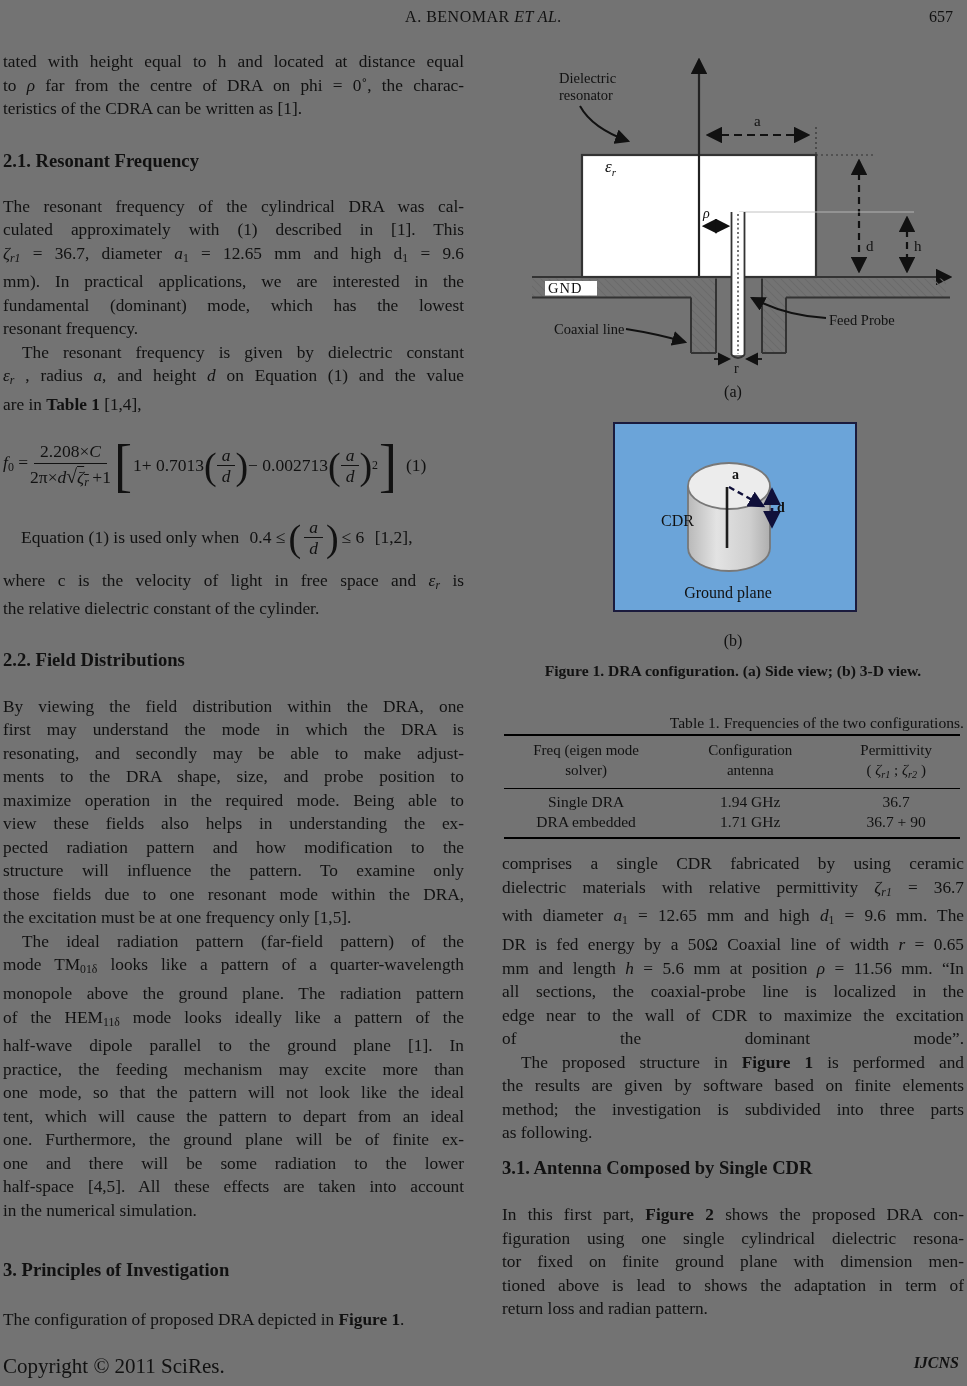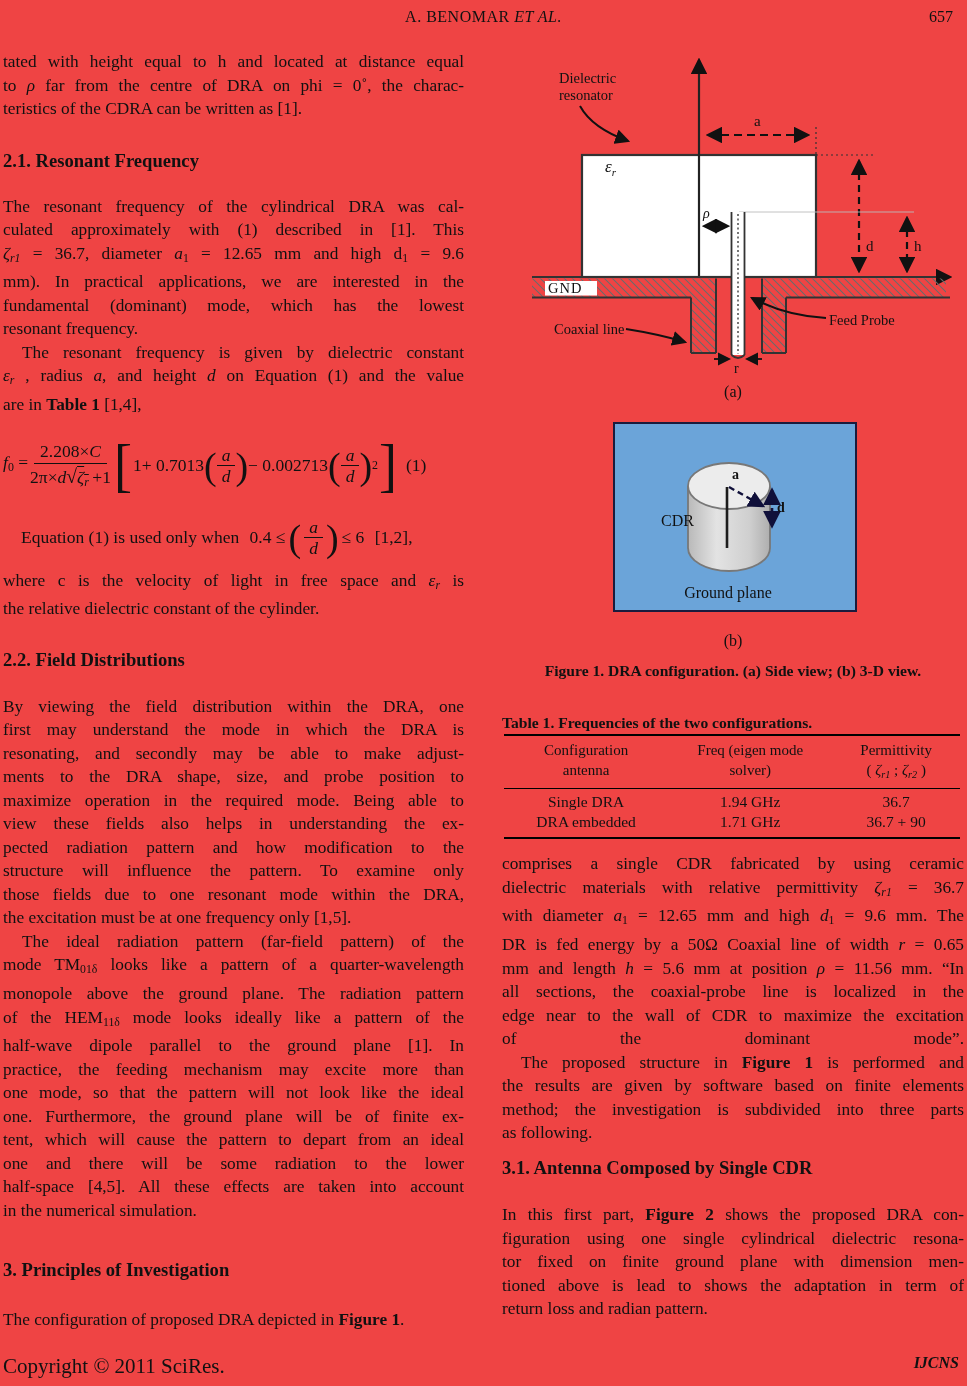--- a/index.html
+++ b/index.html
@@ -1,16 +1,16 @@
 <!DOCTYPE html>
 <html><head>
 <meta charset="utf-8">
 <style>
   html,body{margin:0;padding:0;background:#e8e8e8;}
-  .page{position:relative;width:967px;height:1386px;background:#ef4444;margin:0 auto;
+  .page{position:relative;width:967px;height:1386px;background:#737373;margin:0 auto;
         font-family:"Liberation Serif",serif;color:#111;overflow:hidden;}
   
   .hdr{position:absolute;top:8px;left:0;width:100%;font-size:16px;}
   .hdr .run{text-align:center;letter-spacing:.5px;}
   .hdr .pnum{position:absolute;right:14px;top:0;}
   
   .colL{position:absolute;left:3px;top:50px;width:461px;font-size:17.3px;line-height:23.5px;}
   .colR{position:absolute;left:502px;top:0;width:462px;font-size:17.3px;line-height:23.5px;}
   .ln{text-align:justify;text-align-last:justify;white-space:normal;}
   .ln.last{text-align-last:left;}
@@ -39,21 +39,21 @@
   .sfrac .sn{border-bottom:1.3px solid #111;padding:0 5px 0;}
   .eqno{margin-left:8px;}
   .constraint{display:flex;align-items:center;margin-top:6px;height:54px;padding-left:18px;font-size:17.5px;gap:3px;}
   
   .capline{position:absolute;width:100%;text-align:center;font-size:16px;}
   .figcap{position:absolute;width:100%;text-align:center;font-size:15.6px;font-weight:700;}
   .bluebox{position:absolute;left:111px;top:422px;width:244px;height:190px;background:#6ba4d9;
            border:2px solid #1b1b3d;box-sizing:border-box;}
   .bluebox svg{position:absolute;left:0;top:0;}
   
-  .tblTitle{position:absolute;top:711px;width:100%;text-align:left;font-size:15.6px;font-weight:700;}
+  .tblTitle{position:absolute;top:711px;width:100%;text-align:right;font-size:15.6px;font-weight:400;}
   .tbl{position:absolute;top:734px;left:2px;width:456px;border-top:2px solid #000;border-bottom:2px solid #000;font-size:15px;}
   .tblHead{display:flex;border-bottom:1.5px solid #000;padding:4px 0 3px;line-height:20px;}
   .tblBody{padding:3px 0 4px;line-height:20.5px;font-size:15.5px;}
   .trow{display:flex;}
   .tc{text-align:center;}
   .c1{width:36%;}.c2{width:36%;}.c3{width:28%;}
   .rtext{position:absolute;left:0;top:852px;width:462px;}
   .h31{position:absolute;left:0;top:1156px;}
   .p31{position:absolute;left:0;top:1203px;width:462px;}
   
@@ -149,22 +149,22 @@
         <div class="ln last"><span>the excitation must be at one frequency only [1,5].</span></div>
       </div>
     <div class="para">
         <div class="ln ind"><span>The ideal radiation pattern (far-field pattern) of the</span></div>
         <div class="ln"><span>mode TM</span><span class="seg-sub">01δ</span><span> looks like a pattern of a quarter-wavelength</span></div>
         <div class="ln"><span>monopole above the ground plane. The radiation pattern</span></div>
         <div class="ln"><span>of the HEM</span><span class="seg-sub">11δ</span><span> mode looks ideally like a pattern of the</span></div>
         <div class="ln"><span>half-wave dipole parallel to the ground plane [1]. In</span></div>
         <div class="ln"><span>practice, the feeding mechanism may excite more than</span></div>
         <div class="ln"><span>one mode, so that the pattern will not look like the ideal</span></div>
+        <div class="ln"><span>tent, which will cause the pattern to depart from an ideal</span></div>
         <div class="ln"><span>one. Furthermore, the ground plane will be of finite ex-</span></div>
-        <div class="ln"><span>tent, which will cause the pattern to depart from an ideal</span></div>
         <div class="ln"><span>one and there will be some radiation to the lower</span></div>
         <div class="ln"><span>half-space [4,5]. All these effects are taken into account</span></div>
         <div class="ln last"><span>in the numerical simulation.</span></div>
       </div>
     <h2 class="h3">3. Principles of Investigation</h2>
     <div class="para p3">
         <div class="ln last"><span>The configuration of proposed DRA depicted in </span><span class="seg-b">Figure 1</span><span>.</span></div>
       </div>
   </div>
 
@@ -258,27 +258,27 @@
         <text x="46" y="102" font-size="16" fill="#26262a">CDR</text>
         <text x="113" y="174" font-size="16" fill="#1d1d42" text-anchor="middle">Ground plane</text>
       </svg>
     </div>
     <div class="capline" style="top:629px;">(b)</div>
     <div class="figcap" style="top:659px;">Figure 1. DRA configuration. (a) Side view; (b) 3-D view.</div>
 
     <div class="tblTitle">Table 1. Frequencies of the two configurations.</div>
     <div class="tbl">
       <div class="tblHead">
+        <div class="tc c2">
+            <div>Freq (eigen mode</div>
+            <div>solver)</div>
+          </div>
         <div class="tc c1">
             <div>Configuration</div>
             <div>antenna</div>
-          </div>
-        <div class="tc c2">
-            <div>Freq (eigen mode</div>
-            <div>solver)</div>
           </div>
         <div class="tc c3">
             <div>Permittivity</div>
             <div><span>( </span><span class="seg-i">ζ</span><span class="seg-i seg-sub">r1</span><span> ; </span><span class="seg-i">ζ</span><span class="seg-i seg-sub">r2</span><span> )</span></div>
           </div>
       </div>
       <div class="tblBody">
         <div class="trow">
           <div class="tc c1">Single DRA</div>
           <div class="tc c2">1.94 GHz</div>

